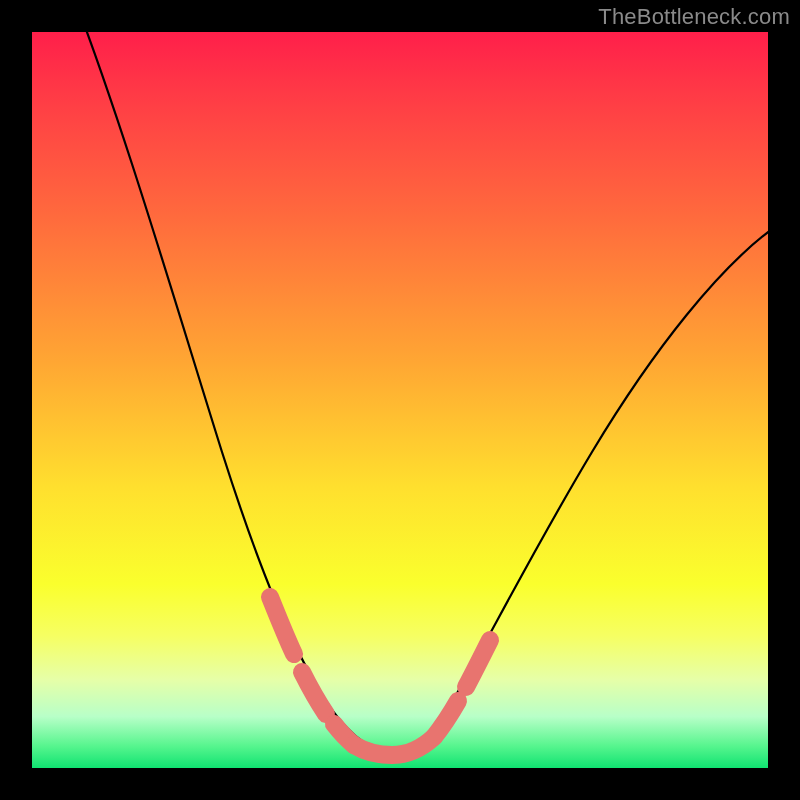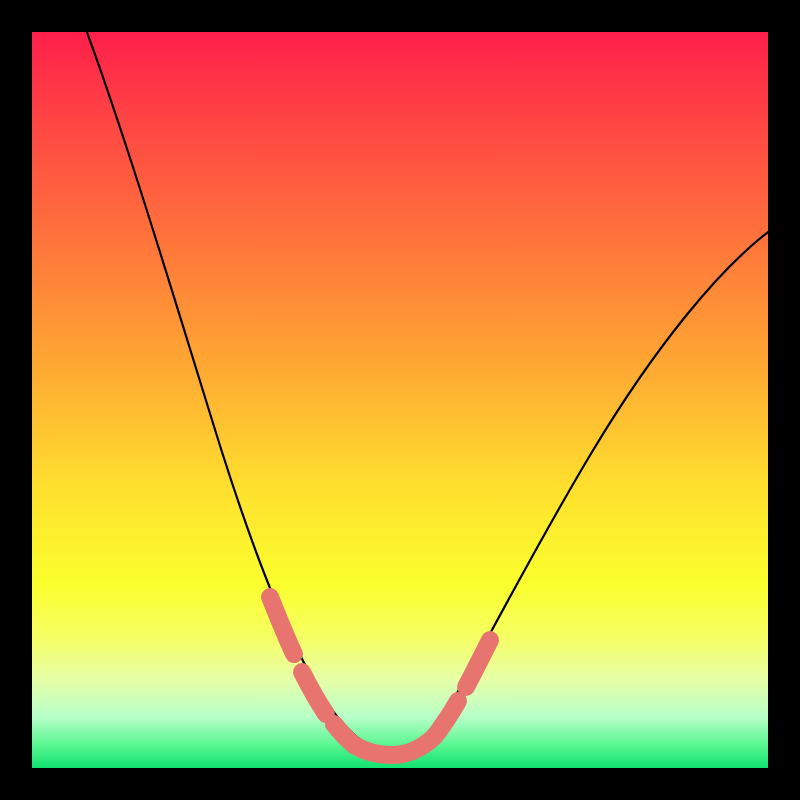--- a/index.html
+++ b/index.html
@@ -65,20 +65,21 @@
     stroke: #e8746f;
     stroke-width: 18;
     fill: none;
     stroke-linecap: round;
   }
 </style>
 </head>
 <body>
 
 <div class="frame">
+  <div class="watermark">TheBottleneck.com</div>
 
   <div class="plot-area">
     <svg class="curve" viewBox="0 0 736 736">
       <path class="main-curve" d="M 40 -40
                C 90 90, 140 260, 190 420
                C 225 530, 260 620, 300 678
                C 320 705, 340 720, 360 720
                C 380 720, 398 708, 420 670
                C 455 610, 500 520, 560 420
                C 620 320, 690 230, 750 190"></path>

